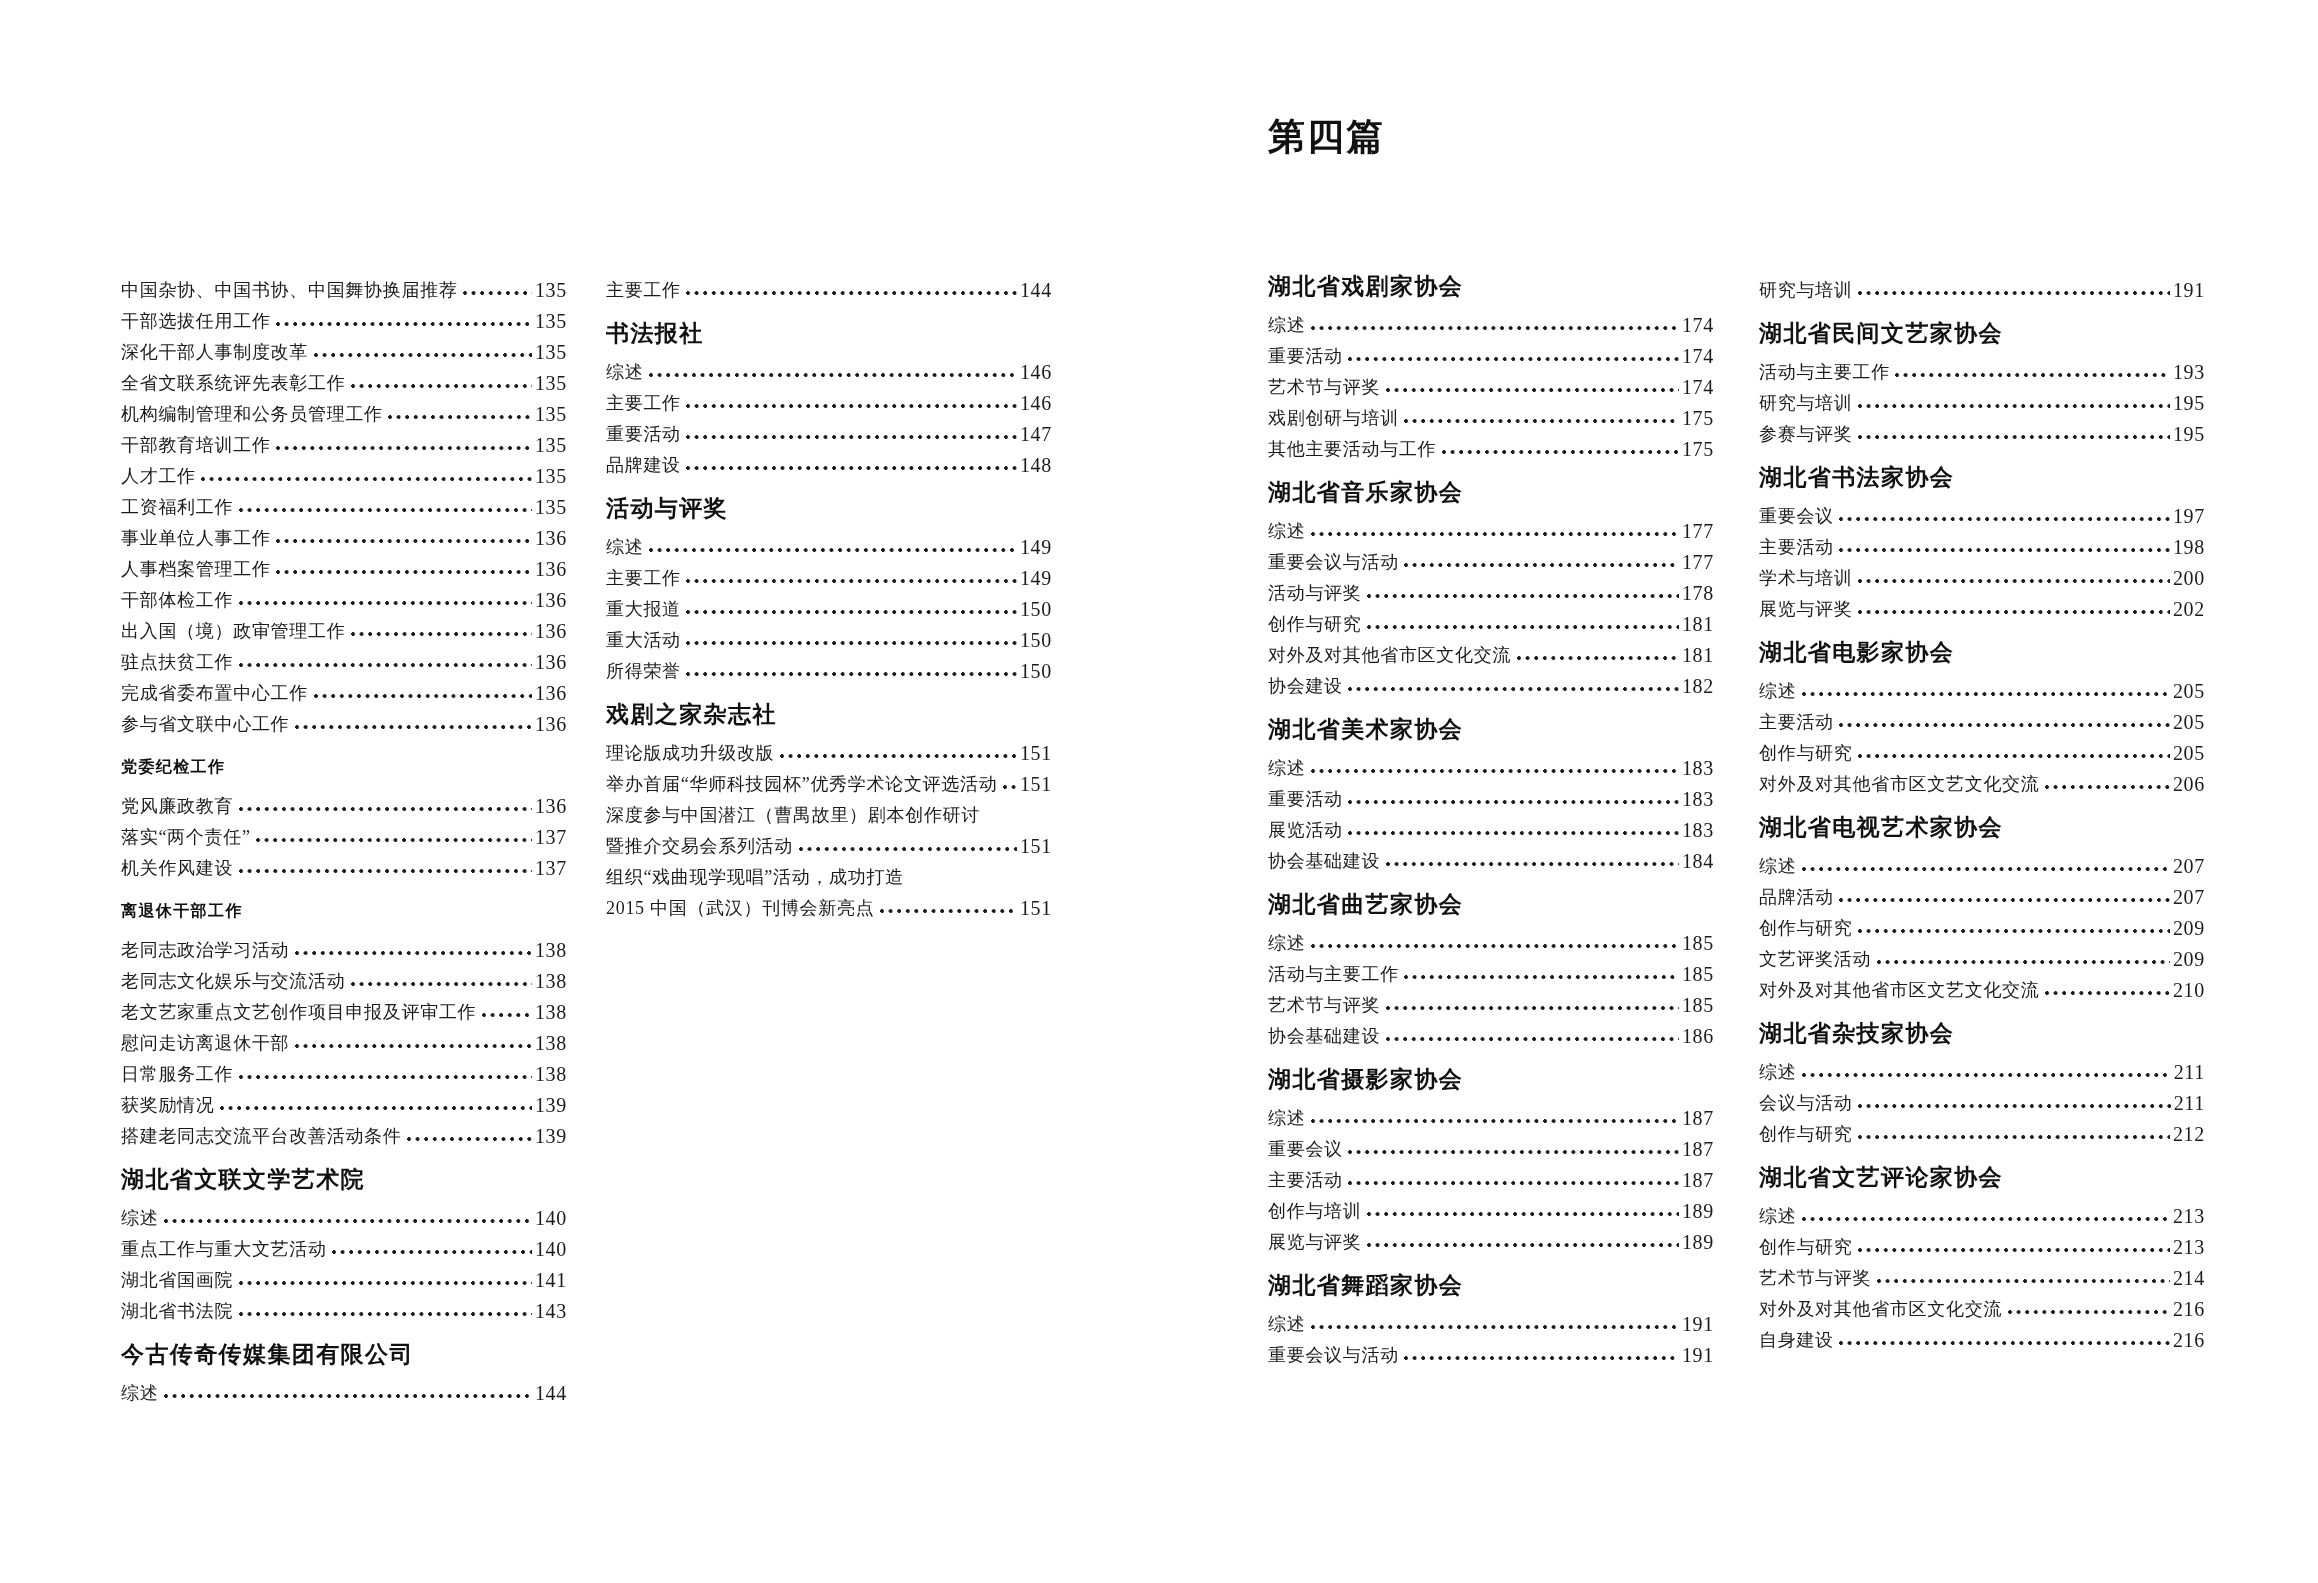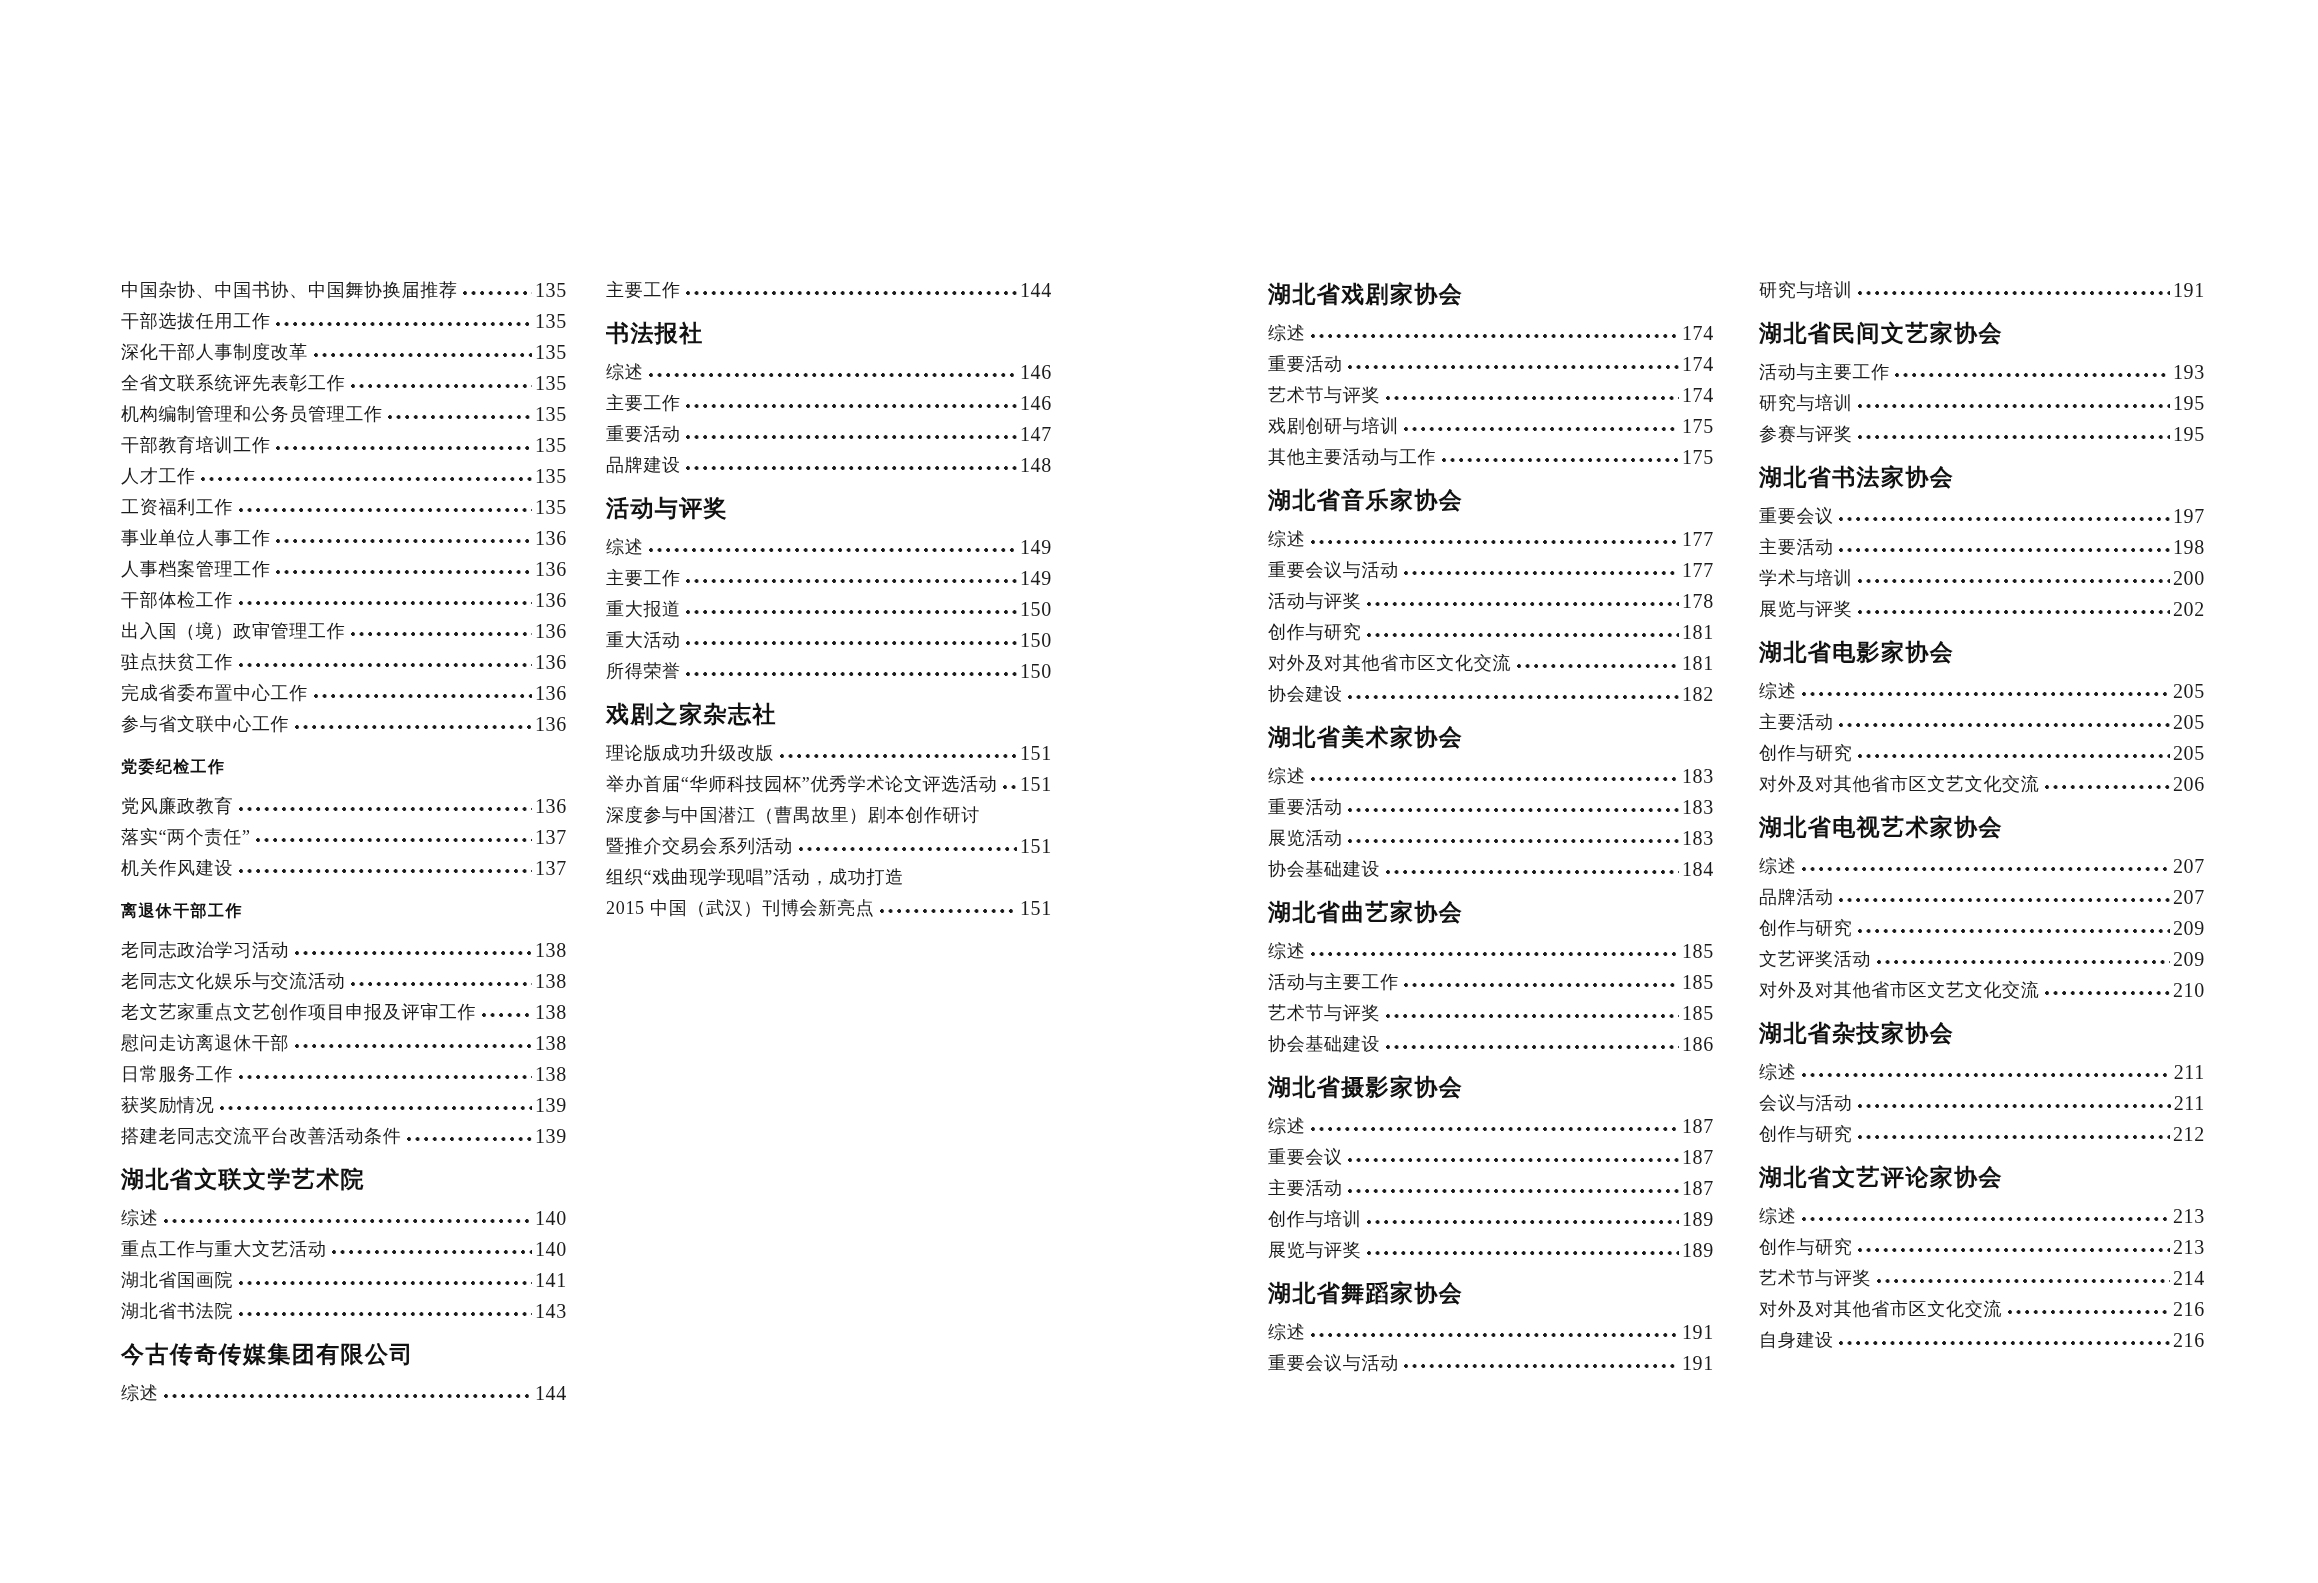--- a/index.html
+++ b/index.html
@@ -43,26 +43,27 @@
   }
   .h-org, .h-sub {
     display:flex; align-items:center;
     height:32px; margin-top:12px; margin-bottom:7px;
     font-family:"Liberation Sans","DejaVu Sans",sans-serif;
     font-weight:bold; color:#111;
     letter-spacing:1.4px; white-space:nowrap;
   }
   .h-org { font-size:23px; }
   .h-sub { font-size:16px; }
-  .col > .h-org:first-child, .col > .h-sub:first-child { margin-top:8px; }
+  .col > .h-org:first-child, .col > .h-sub:first-child { margin-top:0; }
 </style>
 </head>
 <body>
 
 <div class="page-title">
+  <div>第四篇</div>
 </div>
 
 <div id="col1" class="col">
     <div class="entry">
       <span class="t">中国杂协、中国书协、中国舞协换届推荐</span>
       <div class="dots"></div>
       <span class="pg">135</span>
     </div>
     <div class="entry">
       <span class="t">干部选拔任用工作</span>

